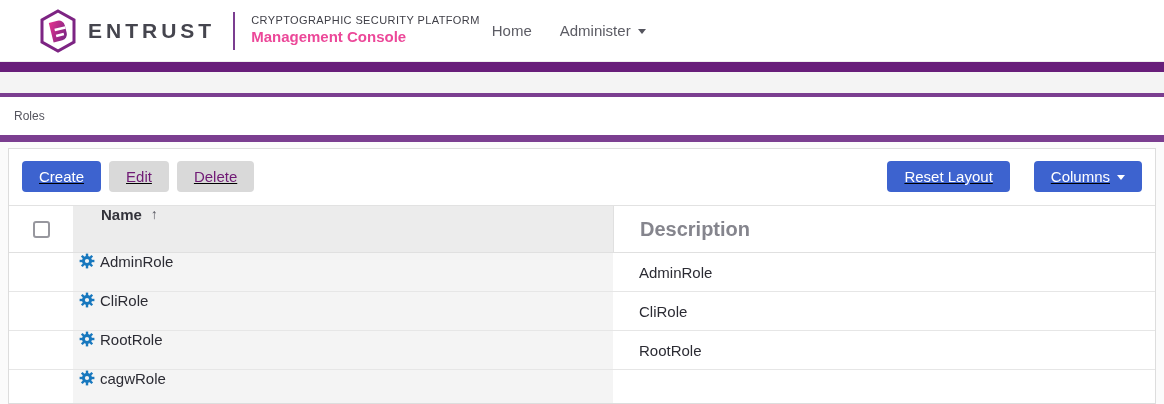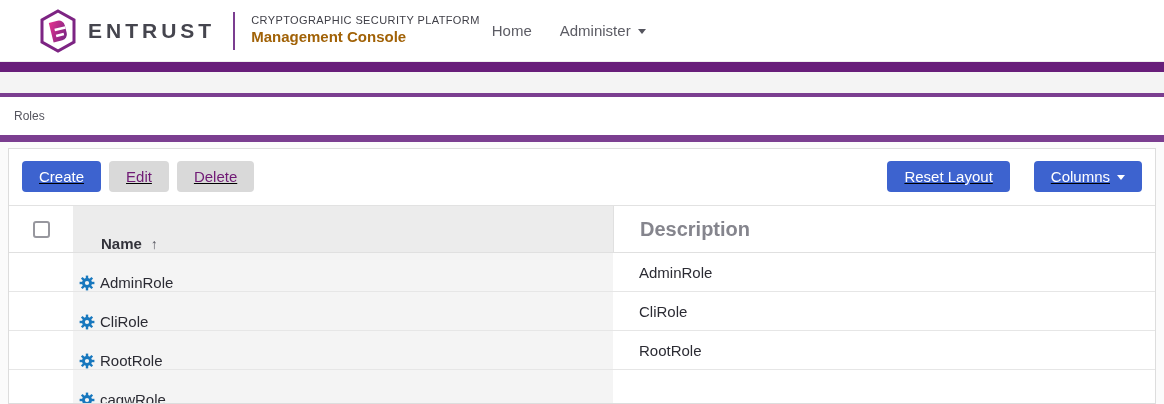--- a/index.html
+++ b/index.html
@@ -7,21 +7,21 @@
               font-family:"Liberation Sans", sans-serif; }
 
   
   .topbar { height:62px; display:flex; align-items:center; padding:0 34px 0 38px;
             background:#fff; border-bottom:1px solid #eee; }
   .logo-svg { display:block; }
   .wordmark { font-size:21px; font-weight:bold; letter-spacing:4px; color:#45454e; margin-left:10px; }
   .brand-divider { width:2px; height:38px; background:#7b3e90; margin:0 16px 0 18px; }
   .platform-block { line-height:1.25; }
   .platform-line { font-size:11px; color:#3f3f47; letter-spacing:.4px; }
-  .product-line  { font-size:15px; font-weight:bold; color:#a16207; }
+  .product-line  { font-size:15px; font-weight:bold; color:#ec4899; }
   .nav-links { display:flex; align-items:center; margin-left:12px; gap:28px; }
   .nav-link { font-size:15px; color:#5c5c64; cursor:pointer; display:flex; align-items:center; }
   .spacer { flex:1; }
   .right-links { display:flex; align-items:center; gap:42px; }
   .caret { width:0; height:0; border-left:4px solid transparent; border-right:4px solid transparent;
            border-top:5px solid #55555e; display:inline-block; margin-left:7px; margin-top:2px; }
   .caret.white { border-top-color:#fff; }
 
   
   .bar-a { height:10px; background:#681e7a; }
@@ -38,21 +38,21 @@
   .btn { font-family:"Liberation Sans", sans-serif; font-size:15px; border:none; border-radius:4px;
          padding:7px 17px; cursor:pointer; }
   .btn-blue { background:#3d63cf; color:#fff; }
   .btn-disabled { background:#d9d9d9; color:#701a75; cursor:default; margin-left:8px; }
   .btn-right { margin-left:24px; display:flex; align-items:center; }
 
   
   .thead { display:flex; height:48px; border-top:1px solid #e2e2e2; border-bottom:1px solid #e0e0e0; }
   .trow  { display:flex; height:39px; border-bottom:1px solid #e6e6e6; }
   .col-check { width:64px; background:#fff; display:flex; align-items:center; justify-content:center; }
-  .col-name  { width:540px; display:flex; align-items:flex-end; padding-left:6px; }
+  .col-name  { width:540px; display:flex; align-items:flex-start; padding-left:6px; }
   .col-desc  { flex:1; display:flex; align-items:center; padding-left:26px; background:#fff; }
   .thead .col-name { background:#ececec; padding-left:28px; }
   .thead .col-desc { border-left:1px solid #e0e0e0; }
   .trow  .col-name { background:#f4f4f4; }
   .h-name { font-size:15px; font-weight:bold; color:#33333b; }
   .sort-arrow { font-size:14px; color:#55555e; margin-left:9px; font-weight:normal; }
   .h-desc { font-size:20px; font-weight:bold; color:#85858d; }
   .cellname { font-size:15px; color:#2b2b33; margin-left:5px; }
   .celldesc { font-size:15px; color:#2b2b33; }
   .checkbox { width:17px; height:17px; border:2px solid #97979e; border-radius:3px; background:#fff; cursor:pointer; }

